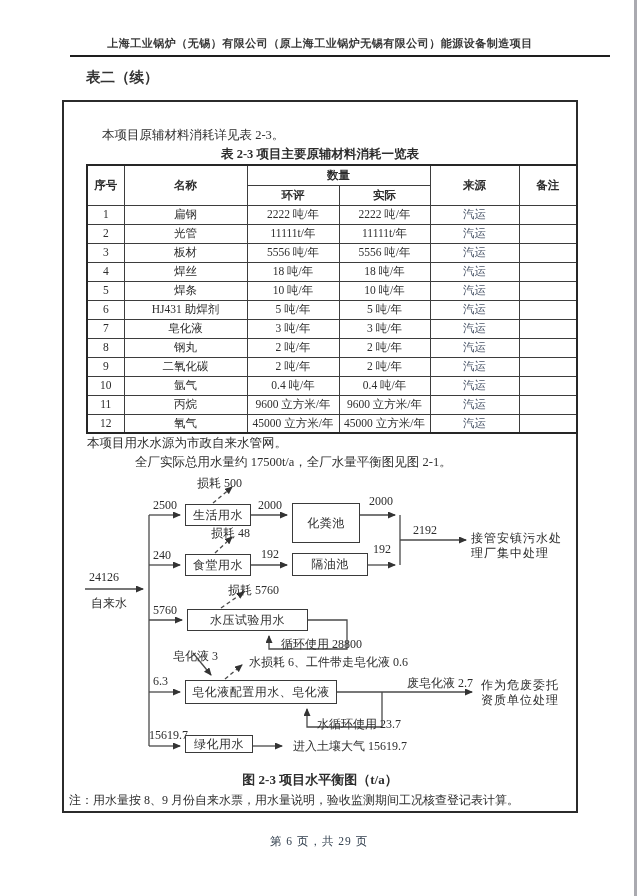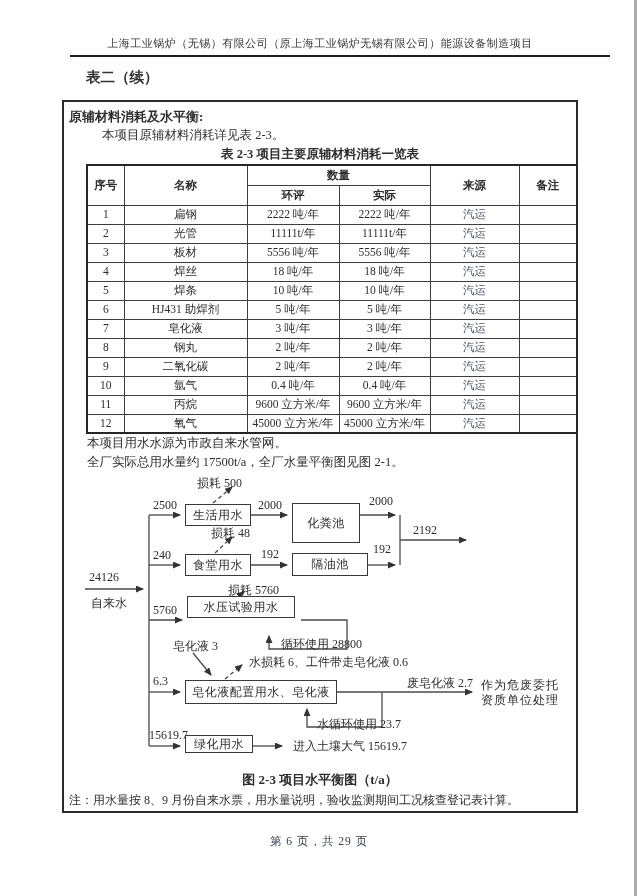--- a/index.html
+++ b/index.html
@@ -7,21 +7,21 @@
   body {
     position:relative;
     background:#ffffff;
     font-family:"Liberation Serif","DejaVu Serif",serif;
     color:#2d2d2d;
     overflow:hidden;
   }
   .scan-edge { position:absolute; top:0; right:1px; width:3px; height:896px; background:#aaaab0; }
 
   .doc-header { position:absolute; top:36px; left:30px; width:580px; text-align:center;
-    font-size:11px; font-weight:400; letter-spacing:.5px; color:#383838; }
+    font-size:11px; font-weight:700; letter-spacing:.5px; color:#383838; }
   .header-rule { position:absolute; top:55px; left:70px; width:540px; height:2px; background:#1e1e1e; }
 
   .table2-label { position:absolute; top:68px; left:86px; font-size:14.5px; font-weight:700; color:#333; }
 
   .main-box { position:absolute; top:100px; left:62px; width:516px; height:713px;
     border:2px solid #2b2b2b; }
 
   .box-title { position:absolute; top:6px; left:5px; font-size:13px; font-weight:700; }
   .intro     { position:absolute; top:25px; left:38px; font-size:12.5px; }
   .tbl-cap   { position:absolute; top:44px; left:0; width:100%; text-align:center;
@@ -30,21 +30,21 @@
   table.materials { position:absolute; top:62px; left:22px; width:490px;
     border-collapse:collapse; table-layout:fixed; font-size:11.5px; }
   table.materials th, table.materials td {
     border:1px solid #3d3d3d; text-align:center; vertical-align:middle;
     padding:0 1px; height:19px; line-height:13px; overflow:hidden; white-space:nowrap; }
   table.materials { border:2px solid #262626; }
   table.materials th { font-weight:600; height:20px; }
   td.src { color:#4a5568; }
 
   .p-water { position:absolute; left:23px; font-size:12.5px; }
-  .p1 { top:333px; } .p2 { top:352px; }
+  .p1 { top:333px; } .p2 { top:352px;margin-left:48px; }
 
   .diagram { position:absolute; top:372px; left:1px; width:506px; height:296px; font-size:12px; }
   .diagram svg { position:absolute; top:0; left:0; }
   .dbox { position:absolute; border:1.5px solid #3a3a3a; display:flex; align-items:center;
     justify-content:center; font-size:12px; letter-spacing:.5px; background:#fff; white-space:nowrap; }
   .dlbl { position:absolute; white-space:nowrap; line-height:14px; color:#2d2d2d; }
   .dwrap { position:absolute; line-height:15px; letter-spacing:1px; }
 
   .fig-cap  { position:absolute; top:669px; left:0; width:100%; text-align:center;
               font-size:13px; font-weight:600; }
@@ -55,21 +55,20 @@
 </style>
 </head>
 <body>
 
 <div class="doc-header">上海工业锅炉（无锡）有限公司（原上海工业锅炉无锡有限公司）能源设备制造项目</div>
 <div class="header-rule"></div>
 
 <div class="table2-label">表二（续）</div>
 
 <div class="main-box">
-  <div class="box-title">原辅材料消耗及水平衡:</div>
   <div class="intro">本项目原辅材料消耗详见表 2-3。</div>
   <div class="tbl-cap">表 2-3   项目主要原辅材料消耗一览表</div>
 
   <table class="materials">
     <colgroup>
       <col style="width:37px">
         <col style="width:123px">
         <col style="width:92px">
       <col style="width:91px">
         <col style="width:89px">
@@ -237,27 +236,31 @@
     <div class="dlbl" style="left:304px;top:20px">2000</div>
 
     <div class="dlbl" style="left:88px;top:74px">240</div>
     <div class="dbox" style="left:120px;top:80px;width:66px;height:22px">食堂用水</div>
     <div class="dlbl" style="left:146px;top:52px">损耗 48</div>
     <div class="dlbl" style="left:196px;top:73px">192</div>
     <div class="dbox" style="left:227px;top:79px;width:76px;height:23px">隔油池</div>
     <div class="dlbl" style="left:308px;top:68px">192</div>
 
     <div class="dlbl" style="left:348px;top:49px">2192</div>
+    <div class="dwrap" style="left:406px;top:57px;width:94px">
+      <span style="display:block">接管安镇污水处</span>
+      <span style="display:block">理厂集中处理</span>
+    </div>
 
     <div class="dlbl" style="left:88px;top:129px">5760</div>
-    <div class="dbox" style="left:122px;top:122px;width:108px;height:22px">水压试验用水</div>
+    <div class="dbox" style="left:122px;top:135px;width:121px;height:22px">水压试验用水</div>
     <div class="dlbl" style="left:163px;top:109px">损耗 5760</div>
     <div class="dlbl" style="left:216px;top:163px">循环使用 28800</div>
 
-    <div class="dlbl" style="left:108px;top:165px">皂化液 3</div>
+    <div class="dlbl" style="left:108px;top:175px">皂化液 3</div>
     <div class="dlbl" style="left:184px;top:181px">水损耗 6、工件带走皂化液 0.6</div>
     <div class="dlbl" style="left:88px;top:200px">6.3</div>
     <div class="dbox" style="left:120px;top:206px;width:152px;height:24px">皂化液配置用水、皂化液</div>
     <div class="dlbl" style="left:342px;top:202px">废皂化液 2.7</div>
     <div class="dwrap" style="left:416px;top:204px;width:88px">
       <span style="display:block">作为危废委托</span>
       <span style="display:block">资质单位处理</span>
     </div>
     <div class="dlbl" style="left:252px;top:243px">水循环使用 23.7</div>
 

